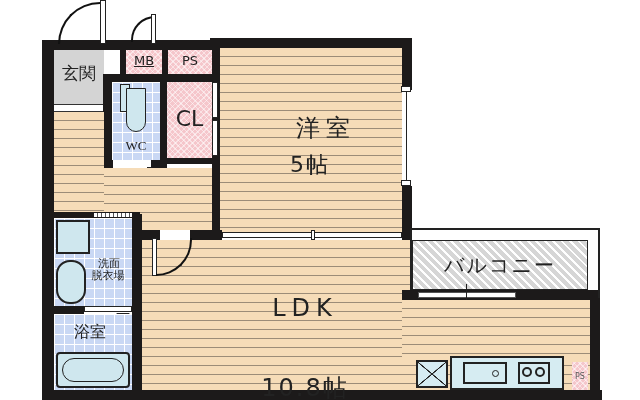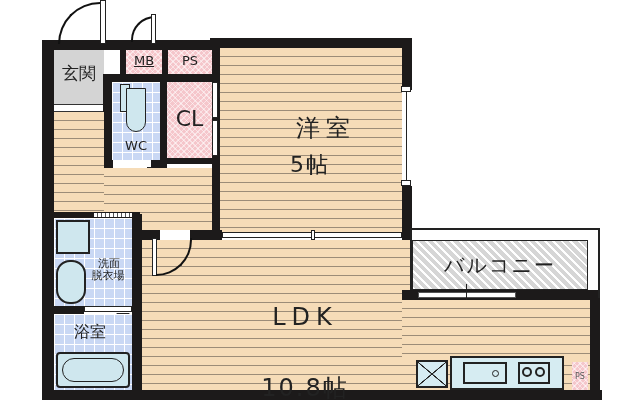--- a/index.html
+++ b/index.html
@@ -43,21 +43,21 @@
 <div class="abs pink" style="left:126px;top:50px;width:36px;height:24px;"></div>
 <div class="abs label" style="left:126px;top:53px;width:36px;font-size:13px;text-decoration:underline;">MB</div>
 
 <div class="abs pink" style="left:168px;top:50px;width:44px;height:24px;"></div>
 <div class="abs label" style="left:168px;top:53px;width:44px;font-size:13px;">PS</div>
 
 <div class="abs wall" style="left:103px;top:74px;width:64px;height:94px;"></div>
 <div class="abs wet" style="left:112px;top:82px;width:48px;height:78px;"></div>
 <div class="abs" style="left:120px;top:84px;width:8px;height:26px;background:#cfe7ee;border:1px solid #222;"></div>
 <div class="abs" style="left:126px;top:88px;width:20px;height:44px;background:#cfe7ee;border:1px solid #222;border-radius:0 0 12px 12px;box-sizing:border-box;"></div>
-<div class="abs label" style="left:112px;top:138px;width:48px;font-size:13px;">WC</div>
+<div class="abs label" style="left:112px;top:138px;width:48px;font-size:13px;font-family:Liberation Serif, serif;">WC</div>
 <div class="abs" style="left:113px;top:160px;width:38px;height:8px;background:#fff;"></div>
 <div class="abs" style="left:113px;top:168px;width:36px;height:38px;border-left:2px solid #111;border-bottom:2px solid #111;border-radius:0 0 0 38px;box-sizing:border-box;"></div>
 <div class="abs door-leaf" style="left:147px;top:167px;width:5px;height:40px;"></div>
 
 <div class="abs wall" style="left:162px;top:74px;width:58px;height:90px;"></div>
 <div class="abs pink" style="left:167px;top:82px;width:45px;height:76px;"></div>
 <div class="abs label" style="left:167px;top:106px;width:45px;font-size:22px;">CL</div>
 <div class="abs win" style="left:212px;top:82px;width:6px;height:36px;"></div>
 <div class="abs win" style="left:212px;top:120px;width:6px;height:36px;"></div>
 <div class="abs" style="left:219px;top:88px;width:0;height:0;border-top:5px solid transparent;border-bottom:5px solid transparent;border-left:8px solid #222;"></div>
@@ -93,21 +93,21 @@
 <div class="abs" style="left:84px;top:306px;width:48px;height:6px;background:#fff;border:1px solid #222;box-sizing:border-box;"></div>
 <div class="abs" style="left:116px;top:313px;width:0;height:0;border-left:7px solid transparent;border-right:7px solid transparent;border-top:6px solid #222;"></div>
 
 <div class="abs wet" style="left:54px;top:314px;width:78px;height:76px;"></div>
 <div class="abs label" style="left:60px;top:322px;width:60px;font-size:16px;">浴室</div>
 <div class="abs" style="left:56px;top:352px;width:74px;height:36px;background:#cfe7ee;border:2px solid #222;border-radius:4px;box-sizing:border-box;"></div>
 <div class="abs" style="left:62px;top:358px;width:62px;height:24px;border:1px solid #222;border-radius:12px;box-sizing:border-box;"></div>
 
 <div class="abs floor" style="left:142px;top:240px;width:448px;height:150px;"></div>
 <div class="abs floor" style="left:402px;top:300px;width:188px;height:60px;"></div>
-<div class="abs label" style="left:230px;top:303px;width:150px;font-size:24px;letter-spacing:6px;">LDK</div>
+<div class="abs label" style="left:230px;top:294px;width:150px;font-size:24px;letter-spacing:6px;">LDK</div>
 <div class="abs label" style="left:230px;top:324px;width:150px;font-size:24px;letter-spacing:2px;margin-top:48px;">10.8帖</div>
 
 <div class="abs" style="left:160px;top:231px;width:30px;height:8px;background:#fff;"></div>
 <div class="abs door-leaf" style="left:152px;top:238px;width:5px;height:38px;"></div>
 <div class="abs" style="left:156px;top:238px;width:36px;height:38px;border-right:2px solid #111;border-bottom:2px solid #111;border-radius:0 0 38px 0;box-sizing:border-box;"></div>
 
 <div class="abs" style="left:410px;top:228px;width:190px;height:70px;border:2px solid #222;box-sizing:border-box;background:#fff;"></div>
 <div class="abs hatch" style="left:412px;top:240px;width:176px;height:50px;border:1px solid #222;box-sizing:border-box;"></div>
 <div class="abs label" style="left:412px;top:252px;width:176px;font-size:20px;letter-spacing:2px;">バルコニー</div>
 <div class="abs wall" style="left:402px;top:290px;width:196px;height:10px;"></div>

